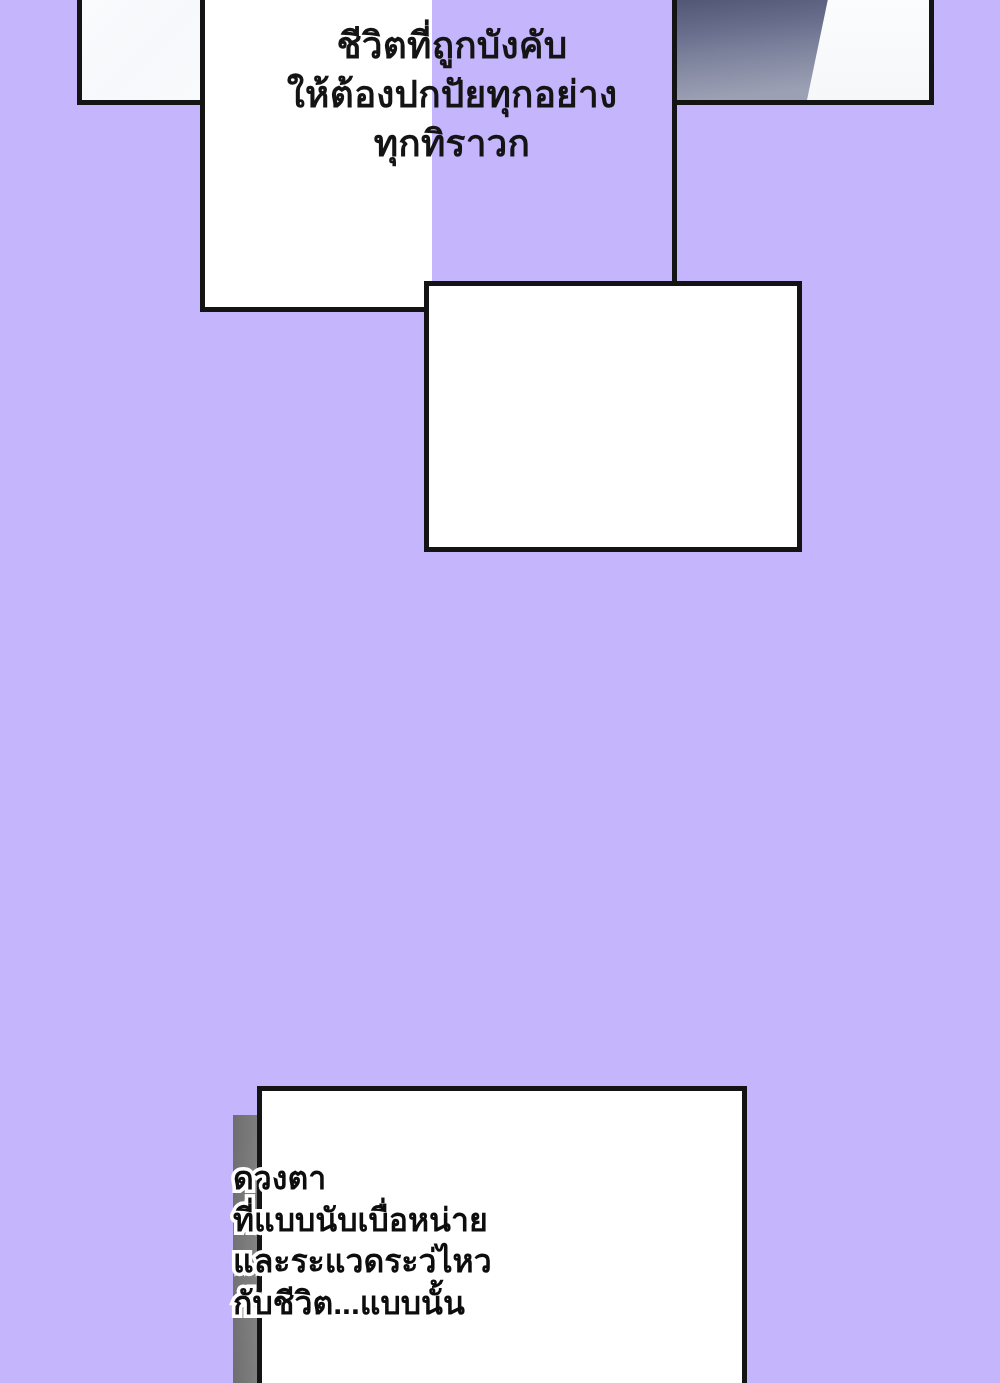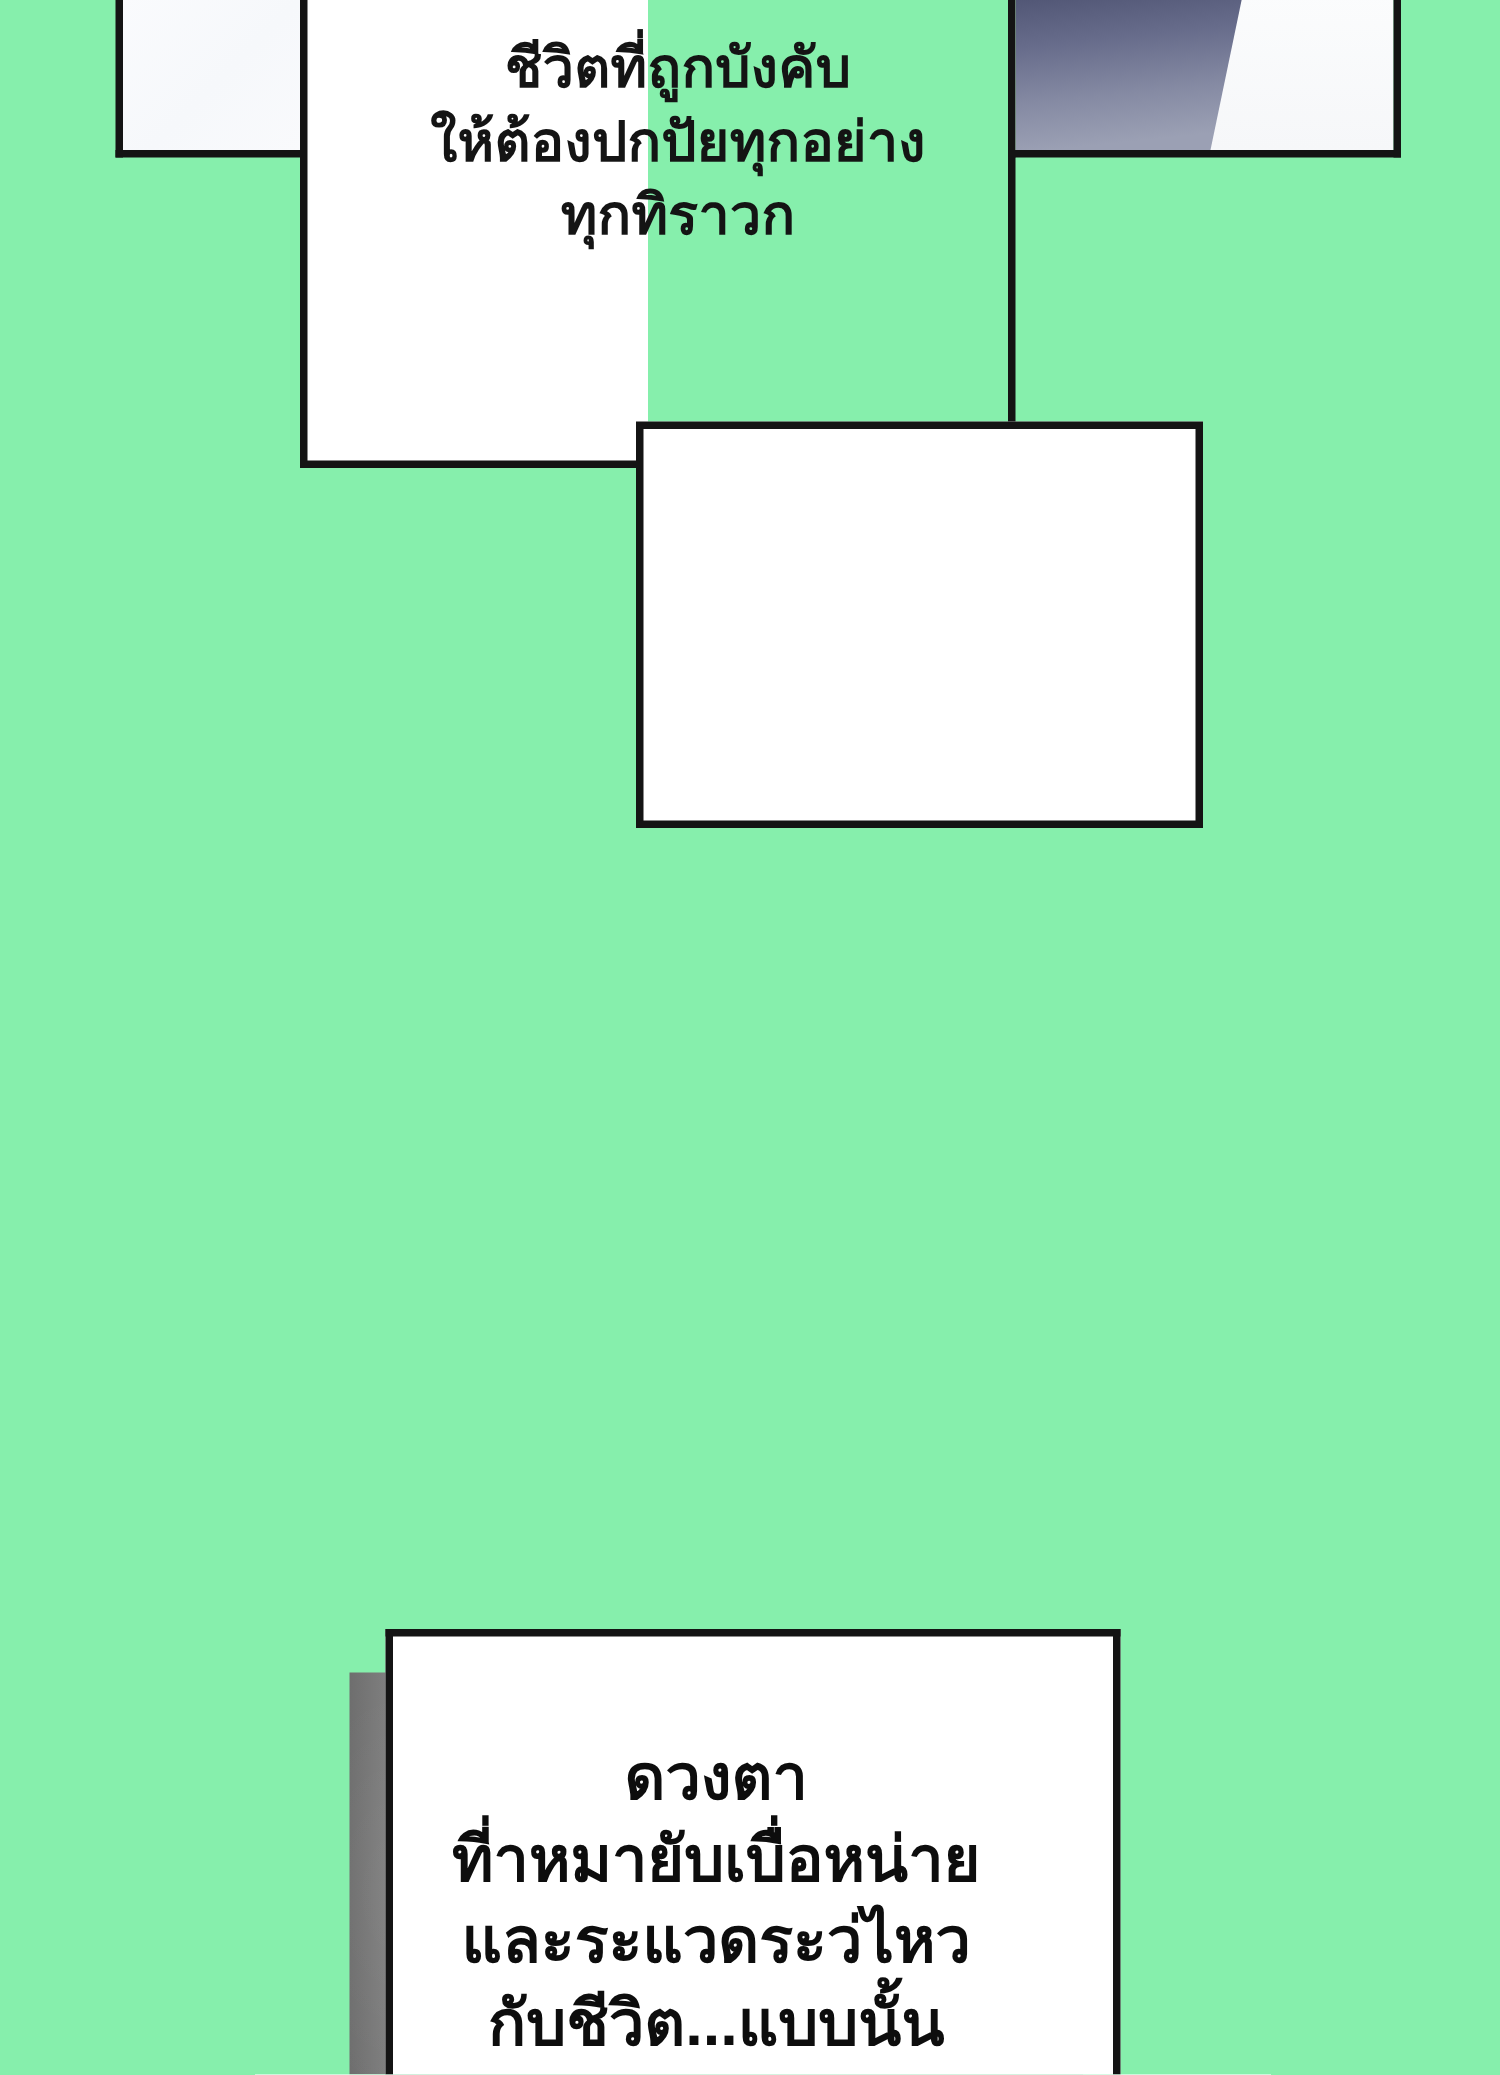--- a/index.html
+++ b/index.html
@@ -7,21 +7,21 @@
     padding: 0;
     background: #ffffff;
   }
   body {
     font-family: "Liberation Sans", "DejaVu Sans", sans-serif;
   }
   #page {
     position: relative;
     width: 1000px;
     height: 1383px;
-    background: #86efac;
+    background: #c4b5fd;
     overflow: hidden;
   }
 
   
   .panel {
     position: absolute;
     box-sizing: border-box;
     background: #ffffff;
   }
 
@@ -151,22 +151,21 @@
   }
 
   .narration-line { display: block; }
 
   
   #narration-bottom {
     position: absolute;
     left: 233px;
     top: 1158px;
     width: 489px;
-    text-align: center;
-    font-size: 42px;
+    font-size: 32px;
     font-weight: 700;
     line-height: 1.30;
     color: #0d0d0d;
     white-space: nowrap;
     -webkit-text-stroke: 7px #ffffff;
     paint-order: stroke fill;
     text-shadow:
       0 2px 0 rgba(255,255,255,0.35);
   }
 </style>
@@ -205,18 +204,18 @@
 
 
   <div id="panel-bottom-art">
     <div class="art-noise"></div>
   </div>
 
   <div class="panel" id="panel-bottom"></div>
 
   <div id="narration-bottom">
     <span class="narration-line">ดวงตา</span>
-    <span class="narration-line">ที่าหมายับเบื่อหน่าย</span>
+    <span class="narration-line">ที่แบบนับเบื่อหน่าย</span>
     <span class="narration-line">และระแวดระว่ไหว</span>
     <span class="narration-line">กับชีวิต...แบบนั้น</span>
   </div>
 
 </div>
 
 </body></html>

